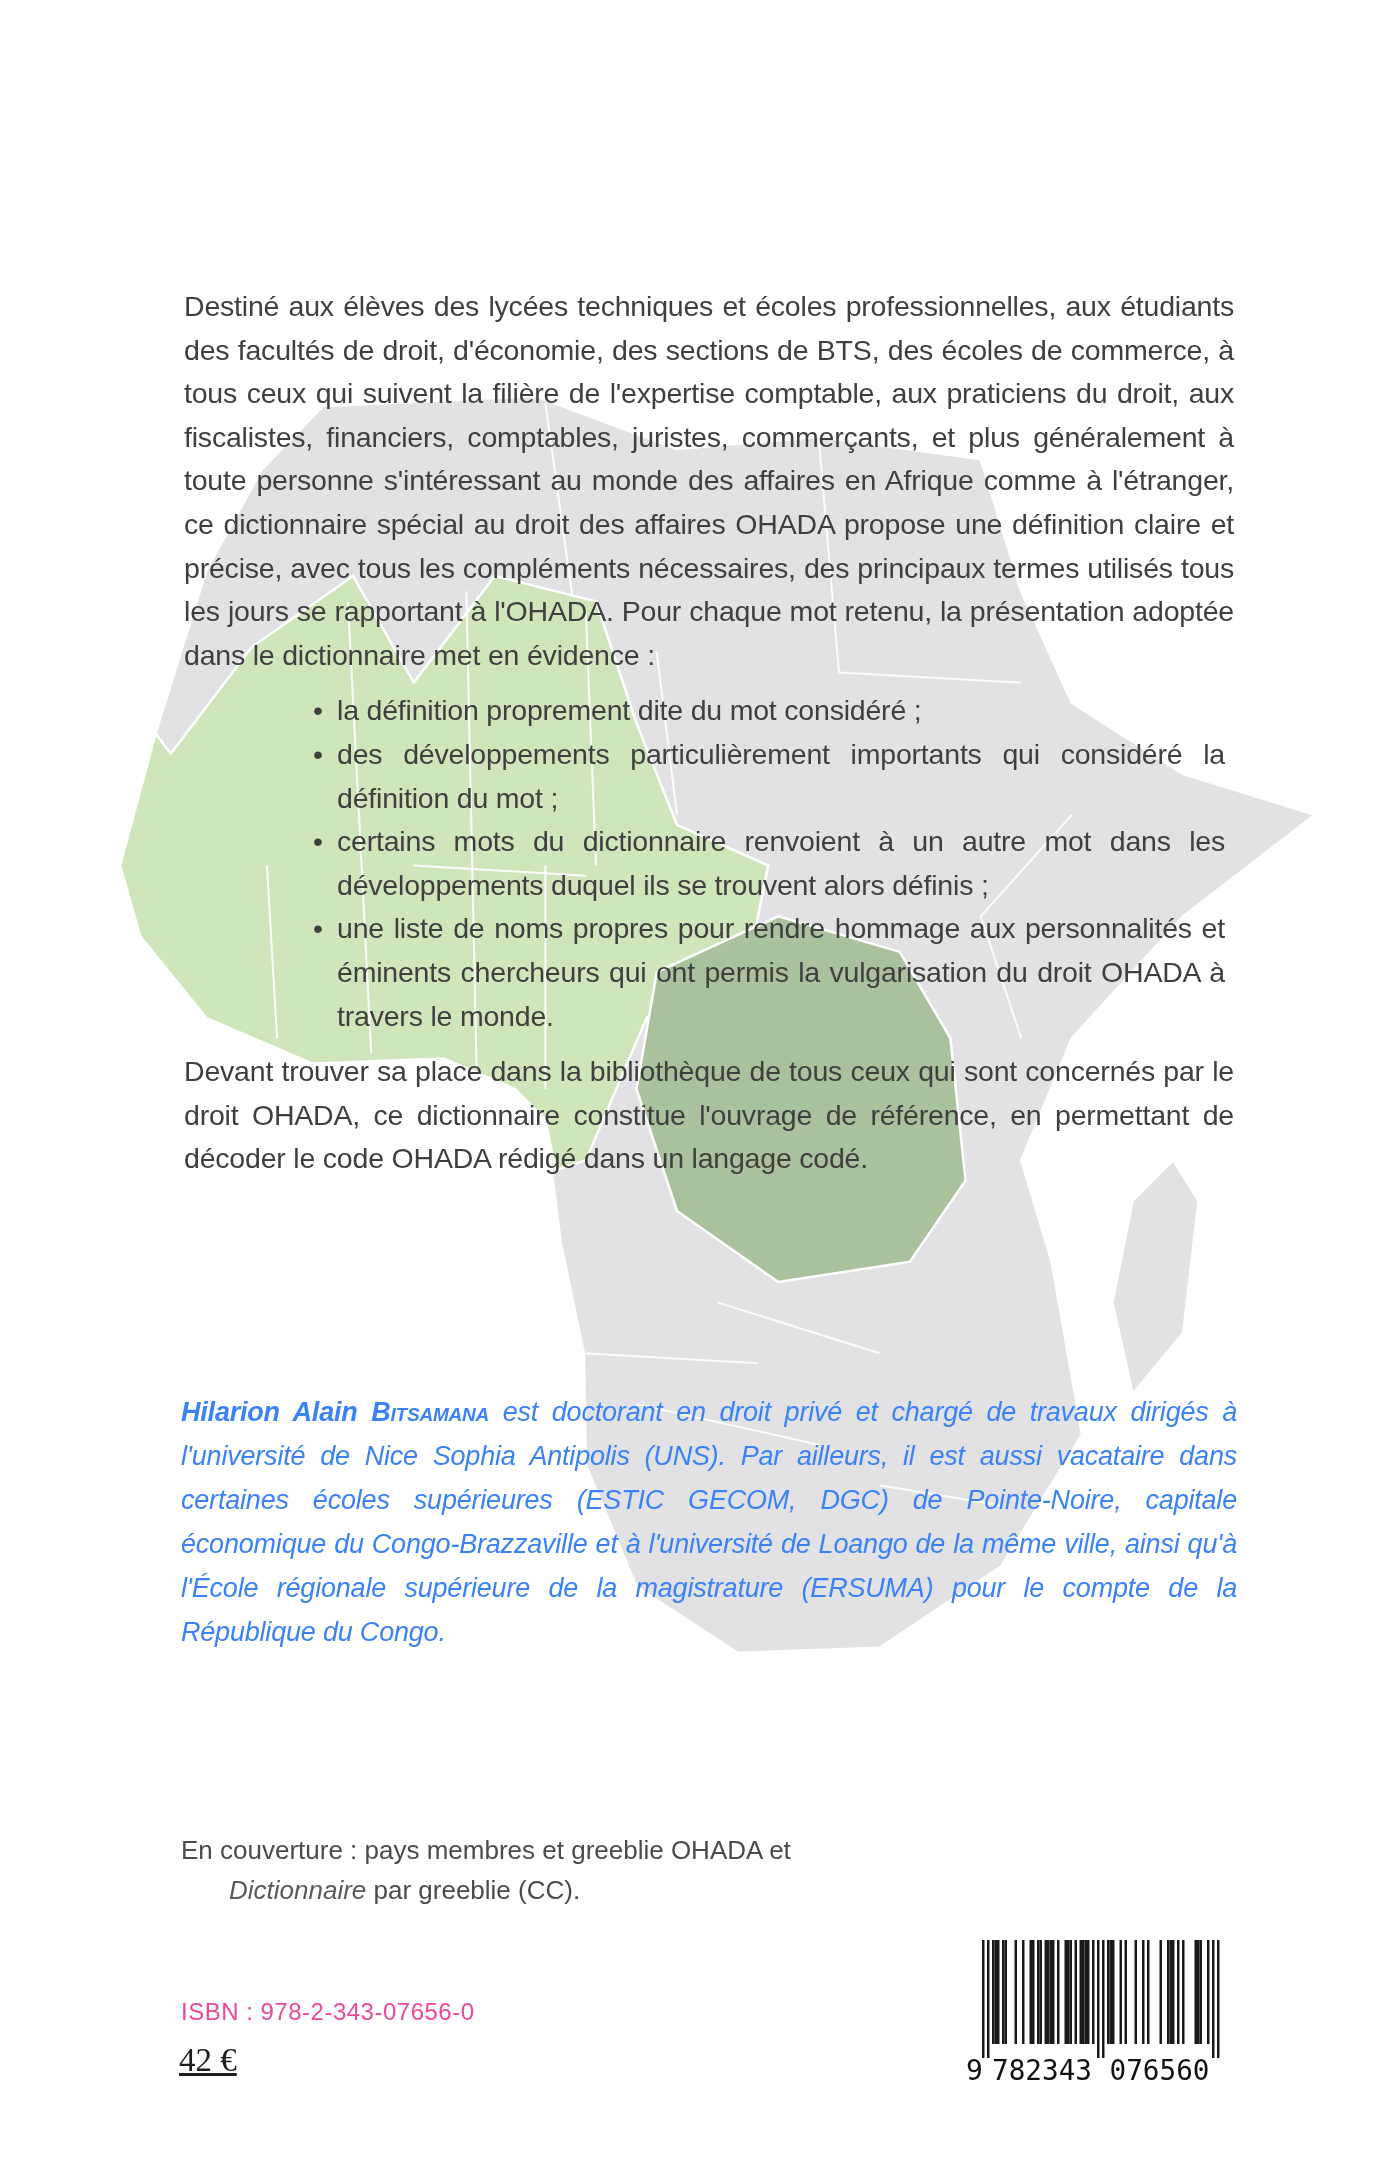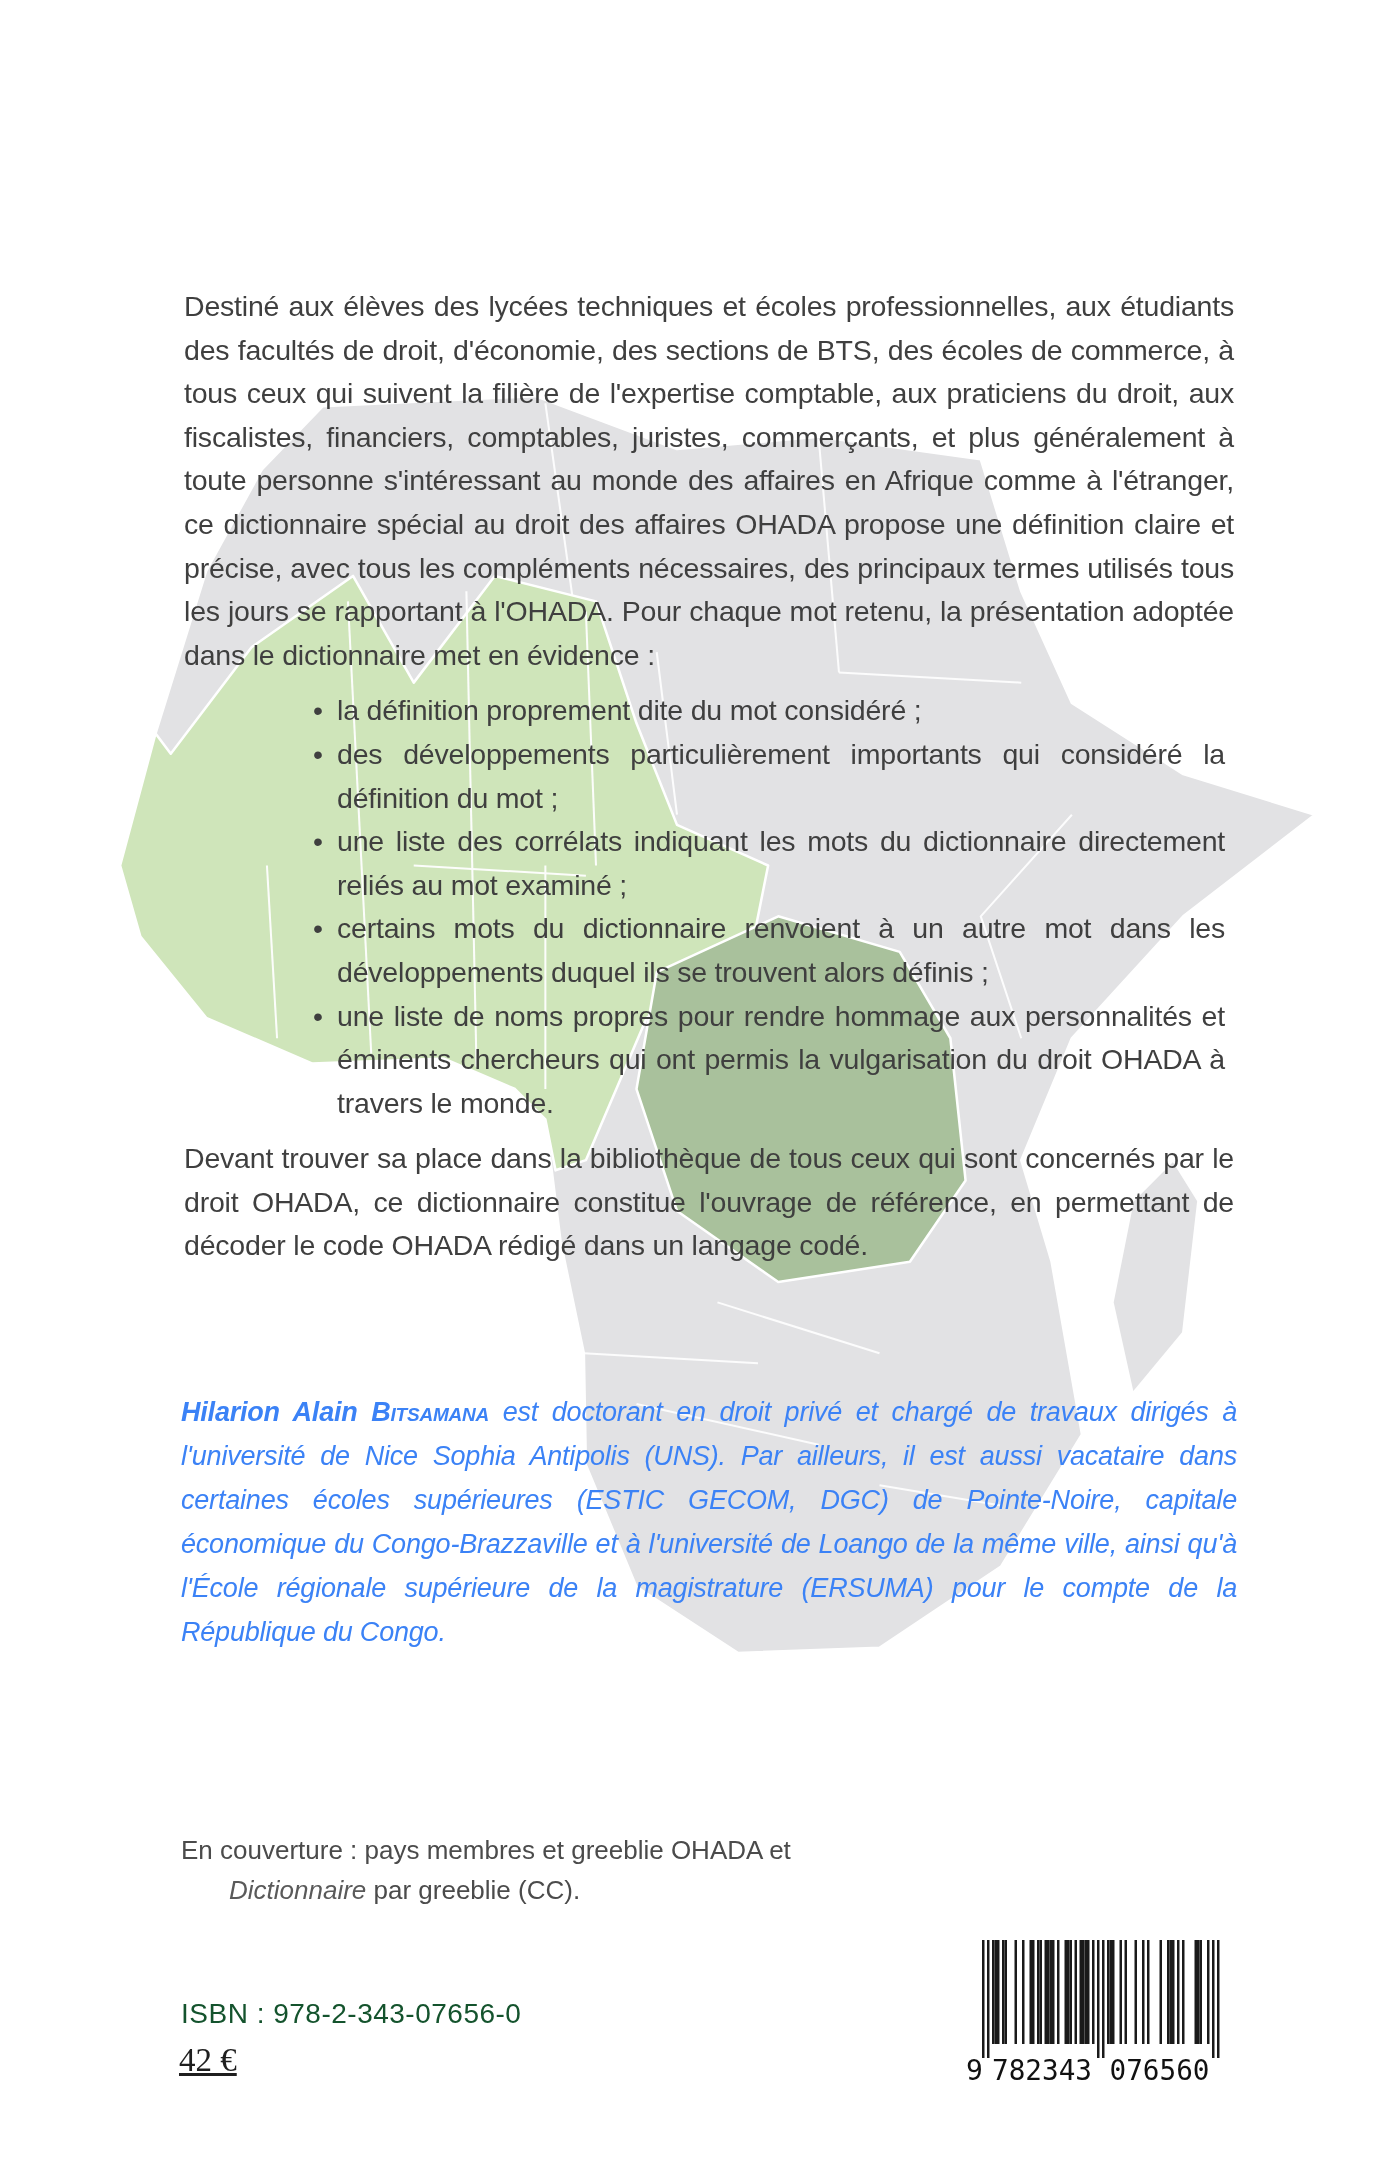--- a/index.html
+++ b/index.html
@@ -34,21 +34,21 @@
   .bio-name{font-weight:bold;}
   .bio-sc{font-weight:bold;font-variant:small-caps;}
   
   .credit{
     position:absolute;left:181px;width:760px;top:1830px;z-index:2;
     font-size:26px;line-height:40px;color:#4b4b4b;
   }
   .credit .work{font-style:italic;color:#5a5a5a;margin-left:48px;}
   .isbn{
     position:absolute;left:181px;top:1998px;z-index:2;
-    font-size:28px;color:#14532d;letter-spacing:0.5px;
+    font-size:24px;color:#ec4899;letter-spacing:0.5px;
   }
   .price{
     position:absolute;left:179px;top:2042px;z-index:2;
     font-family:"Liberation Serif",serif;font-size:33px;color:#1e1e1e;text-decoration:underline;
   }
   .barcode{position:absolute;left:964px;top:1940px;z-index:2;}
   .barcode svg{display:block;}
   .bc-digits{fill:#111;font-family:"DejaVu Sans Mono",monospace;font-size:28px;}
 </style>
 </head>
@@ -95,21 +95,20 @@
         L660,880 L560,810 L520,690 Z"></path>
     </g>
   </svg>
 
 
   <div class="content">
     <p>Destiné aux élèves des lycées techniques et écoles professionnelles, aux étudiants des facultés de droit, d'économie, des sections de BTS, des écoles de commerce, à tous ceux qui suivent la filière de l'expertise comptable, aux praticiens du droit, aux fiscalistes, financiers, comptables, juristes, commerçants, et plus généralement à toute personne s'intéressant au monde des affaires en Afrique comme à l'étranger, ce dictionnaire spécial au droit des affaires OHADA propose une définition claire et précise, avec tous les compléments nécessaires, des principaux termes utilisés tous les jours se rapportant à l'OHADA. Pour chaque mot retenu, la présentation adoptée dans le dictionnaire met en évidence :</p>
     <ul class="feature-list">
       <li>la définition proprement dite du mot considéré ;</li>
       <li>des développements particulièrement importants qui considéré la définition du mot ;</li>
-      <li>une liste des corrélats indiquant les mots du dictionnaire directement reliés au mot examiné ;</li>
       <li>certains mots du dictionnaire renvoient à un autre mot dans les développements duquel ils se trouvent alors définis ;</li>
       <li>une liste de noms propres pour rendre hommage aux personnalités et éminents chercheurs qui ont permis la vulgarisation du droit OHADA à travers le monde.</li>
     </ul>
     <p>Devant trouver sa place dans la bibliothèque de tous ceux qui sont concernés par le droit OHADA, ce dictionnaire constitue l'ouvrage de référence, en permettant de décoder le code OHADA rédigé dans un langage codé.</p>
   </div>
 
   <div class="bio">
     <span class="bio-name">Hilarion Alain</span>
     <span class="bio-sc">Bitsamana</span><span> est doctorant en droit privé et chargé de travaux dirigés à l'université de Nice Sophia Antipolis (UNS). Par ailleurs, il est aussi vacataire dans certaines écoles supérieures (ESTIC GECOM, DGC) de Pointe-Noire, capitale économique du Congo-Brazzaville et à l'université de Loango de la même ville, ainsi qu'à l'École régionale supérieure de la magistrature (ERSUMA) pour le compte de la République du Congo.</span>
   </div>

